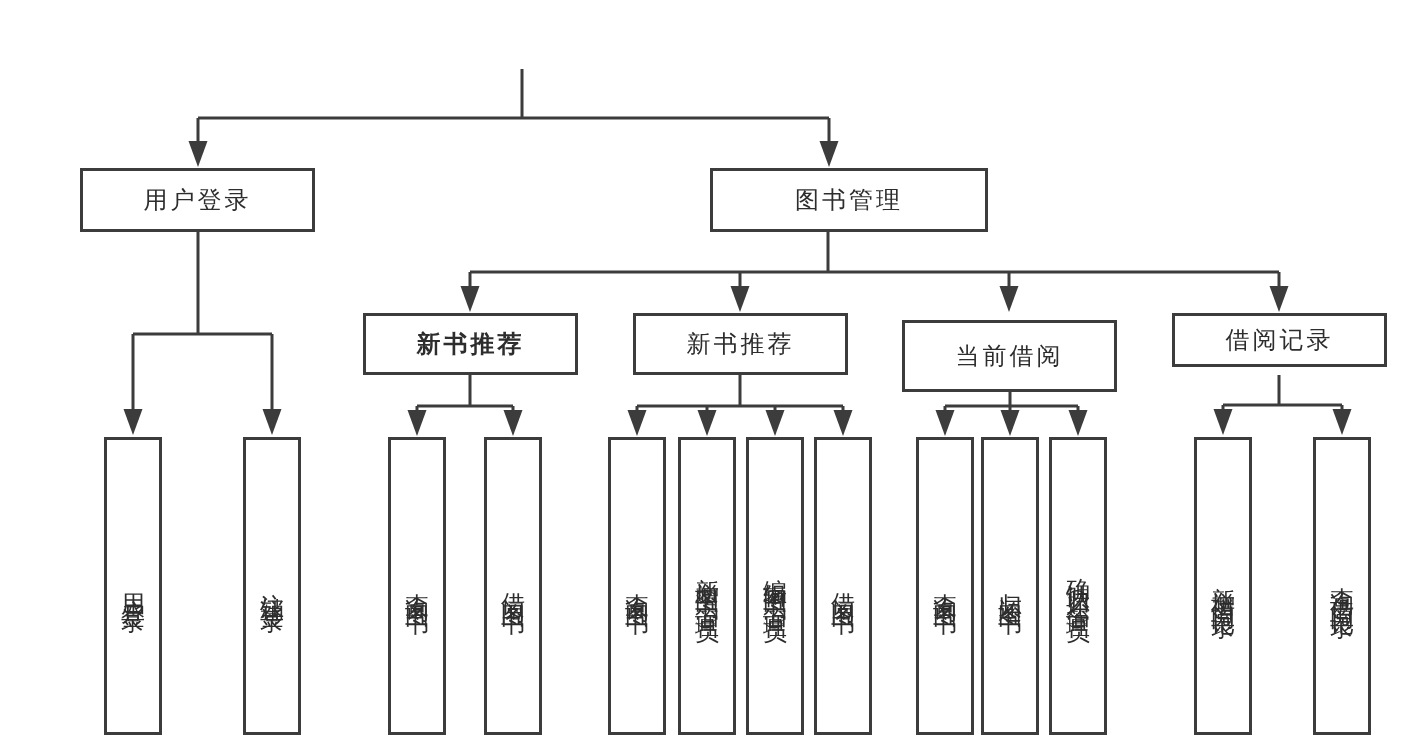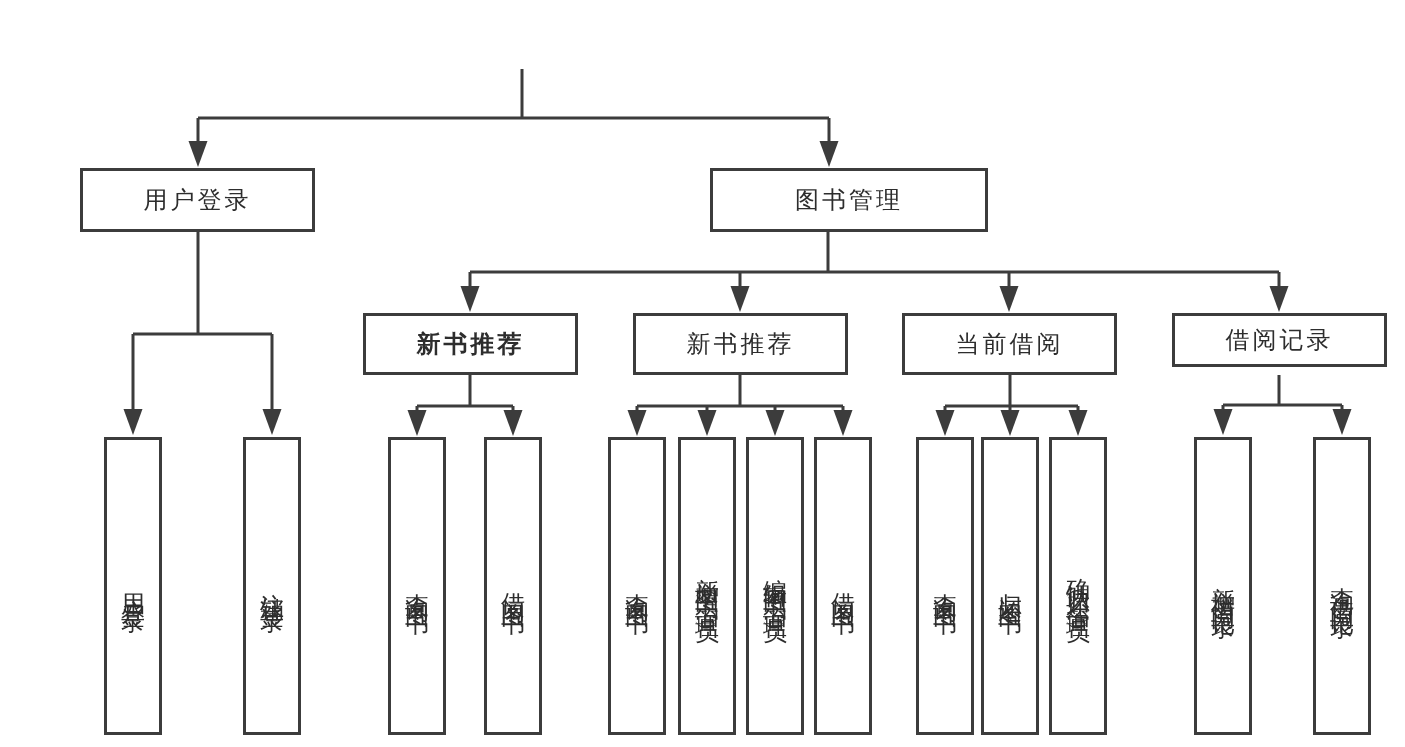--- a/index.html
+++ b/index.html
@@ -104,21 +104,21 @@
       <polygon points="1332.5,409 1351.5,409 1342,435"></polygon>
     </g>
   </svg>
 
 
   <div class="node hnode" style="left:80px; top:168px; width:235px; height:64px;">用户登录</div>
   <div class="node hnode" style="left:710px; top:168px; width:278px; height:64px;">图书管理</div>
 
   <div class="node hnode" style="left:363px; top:313px; width:215px; height:62px;font-weight:bold;">新书推荐</div>
   <div class="node hnode" style="left:633px; top:313px; width:215px; height:62px;">新书推荐</div>
-  <div class="node hnode" style="left:902px; top:313px; width:215px; height:62px;">当前借阅</div>
+  <div class="node hnode" style="left:902px; top:320px; width:215px; height:72px;">当前借阅</div>
   <div class="node hnode" style="left:1172px; top:313px; width:215px; height:54px;text-align:right;">借阅记录</div>
 
   <div class="node leaf" style="left:104px;">
     <span>用户登录</span>
   </div>
   <div class="node leaf" style="left:243px;">
     <span>注销登录</span>
   </div>
 
   <div class="node leaf" style="left:388px;">

